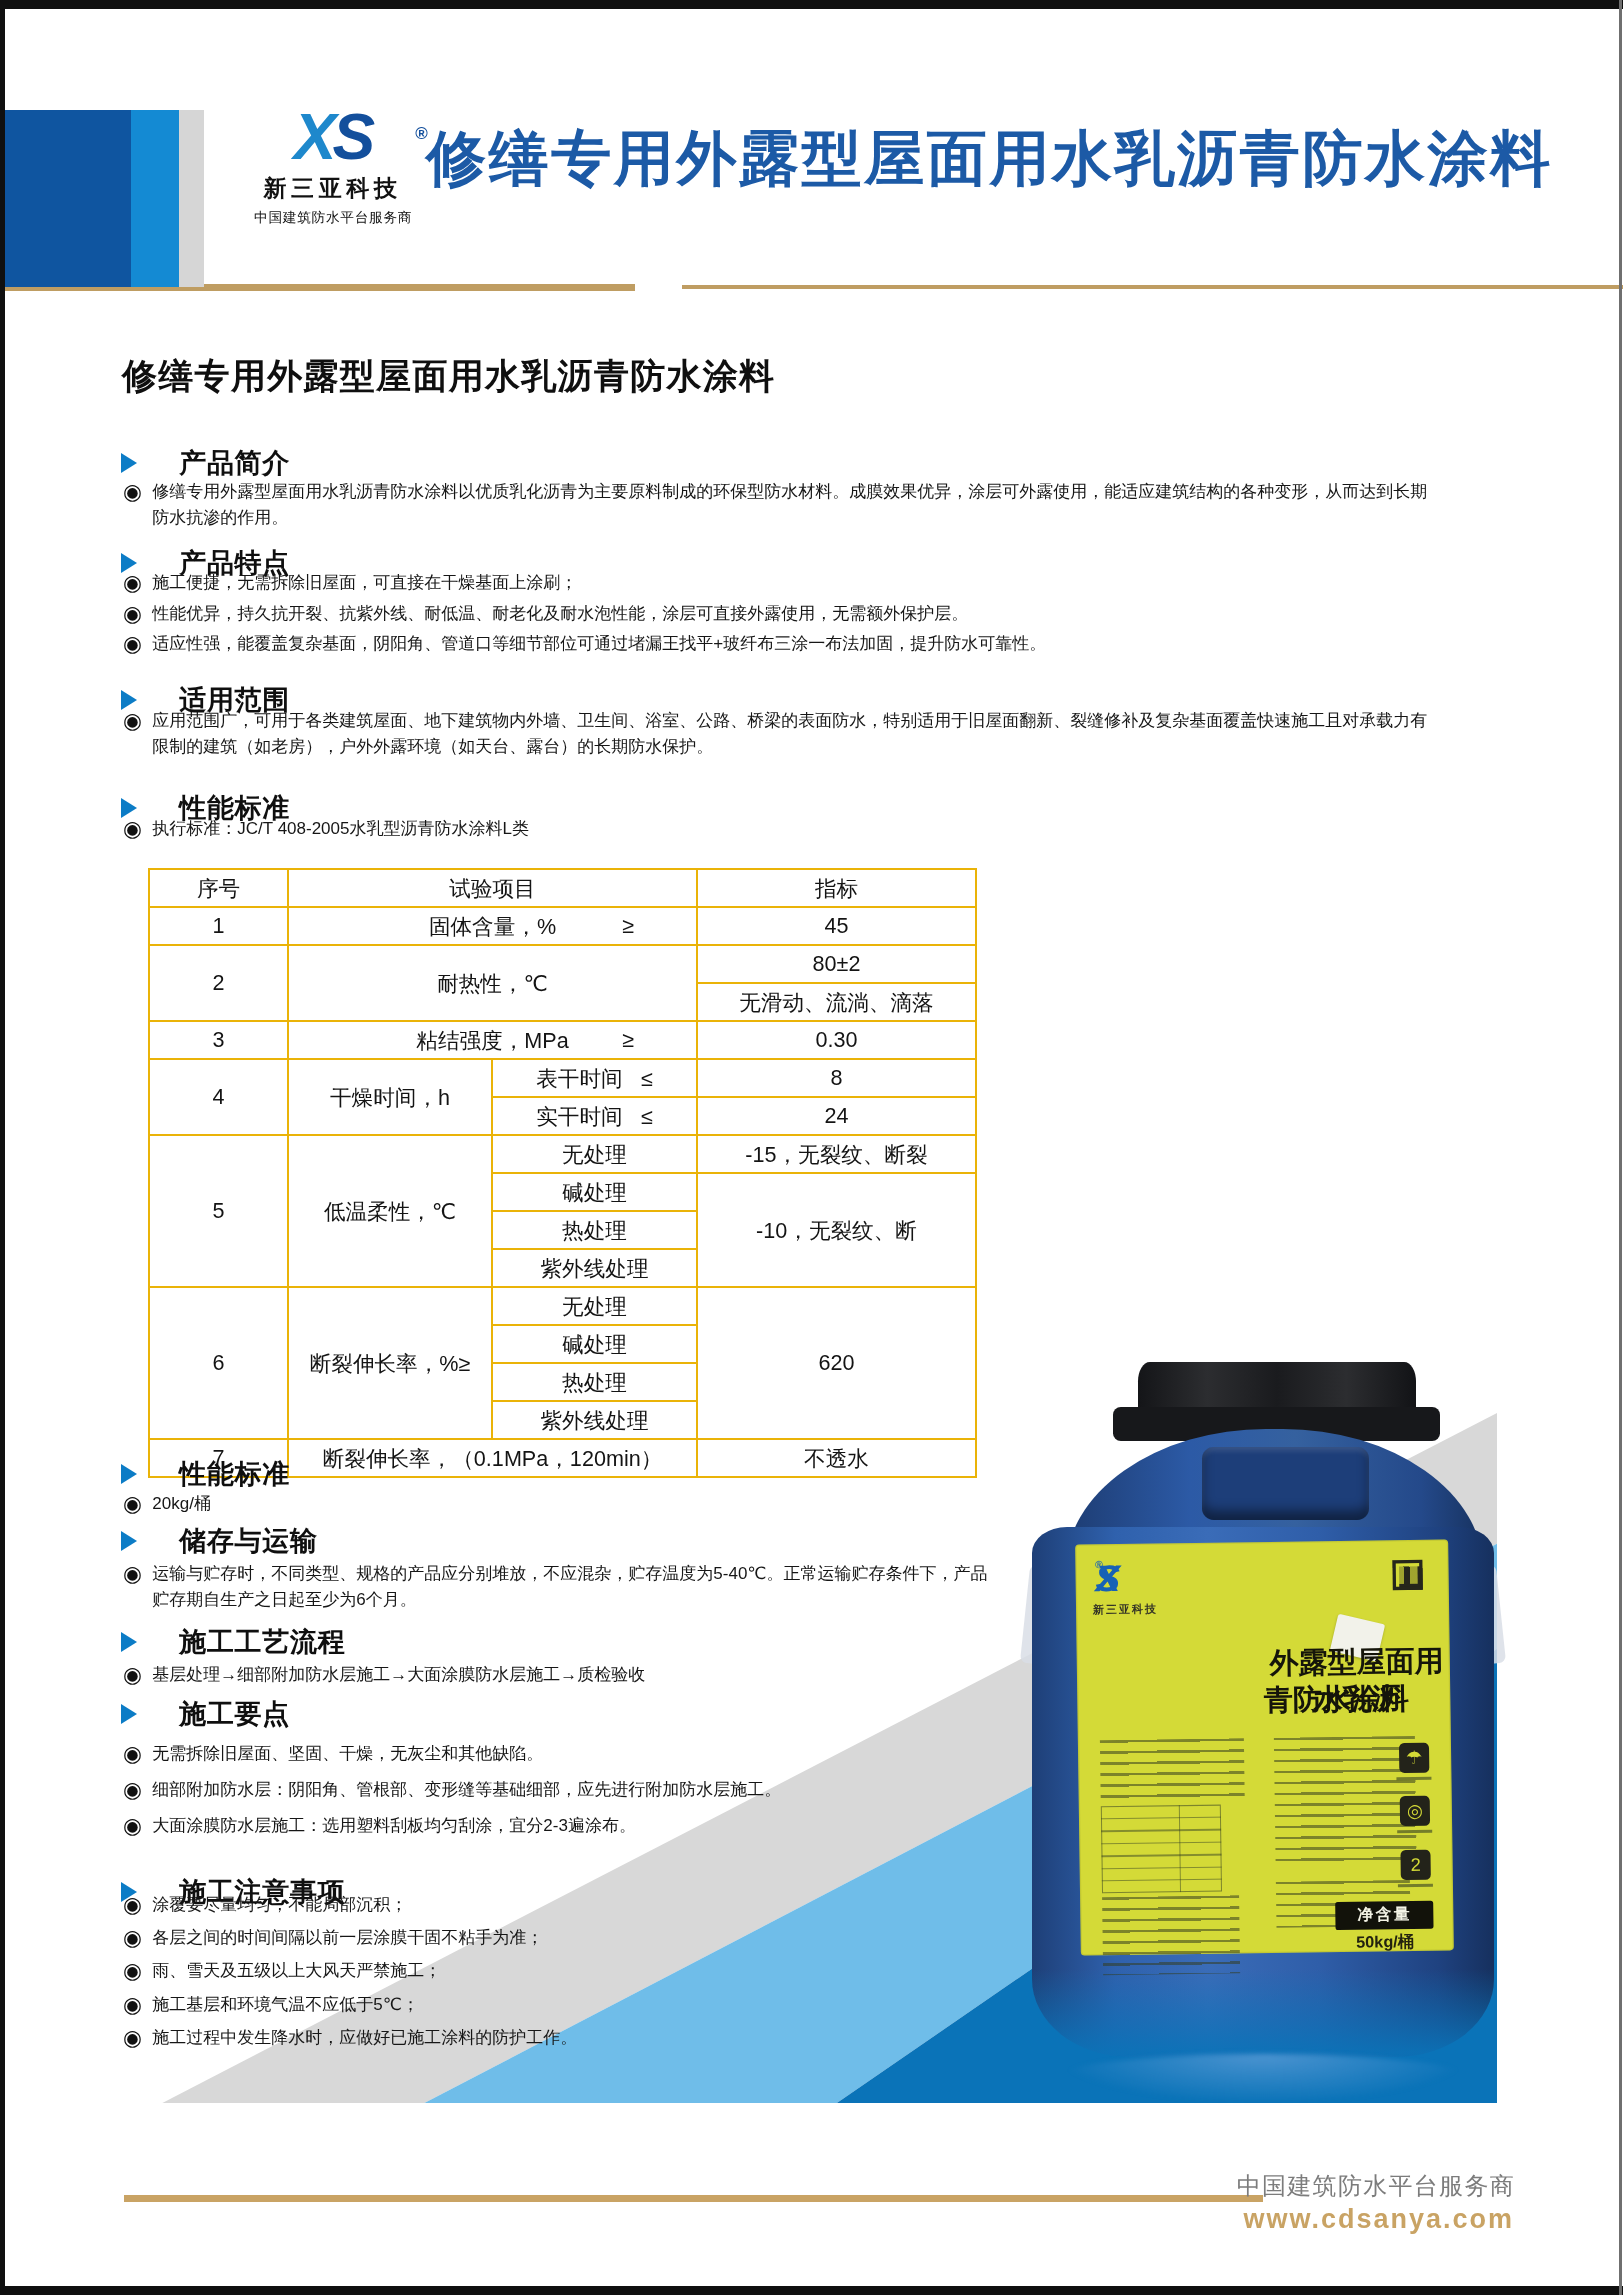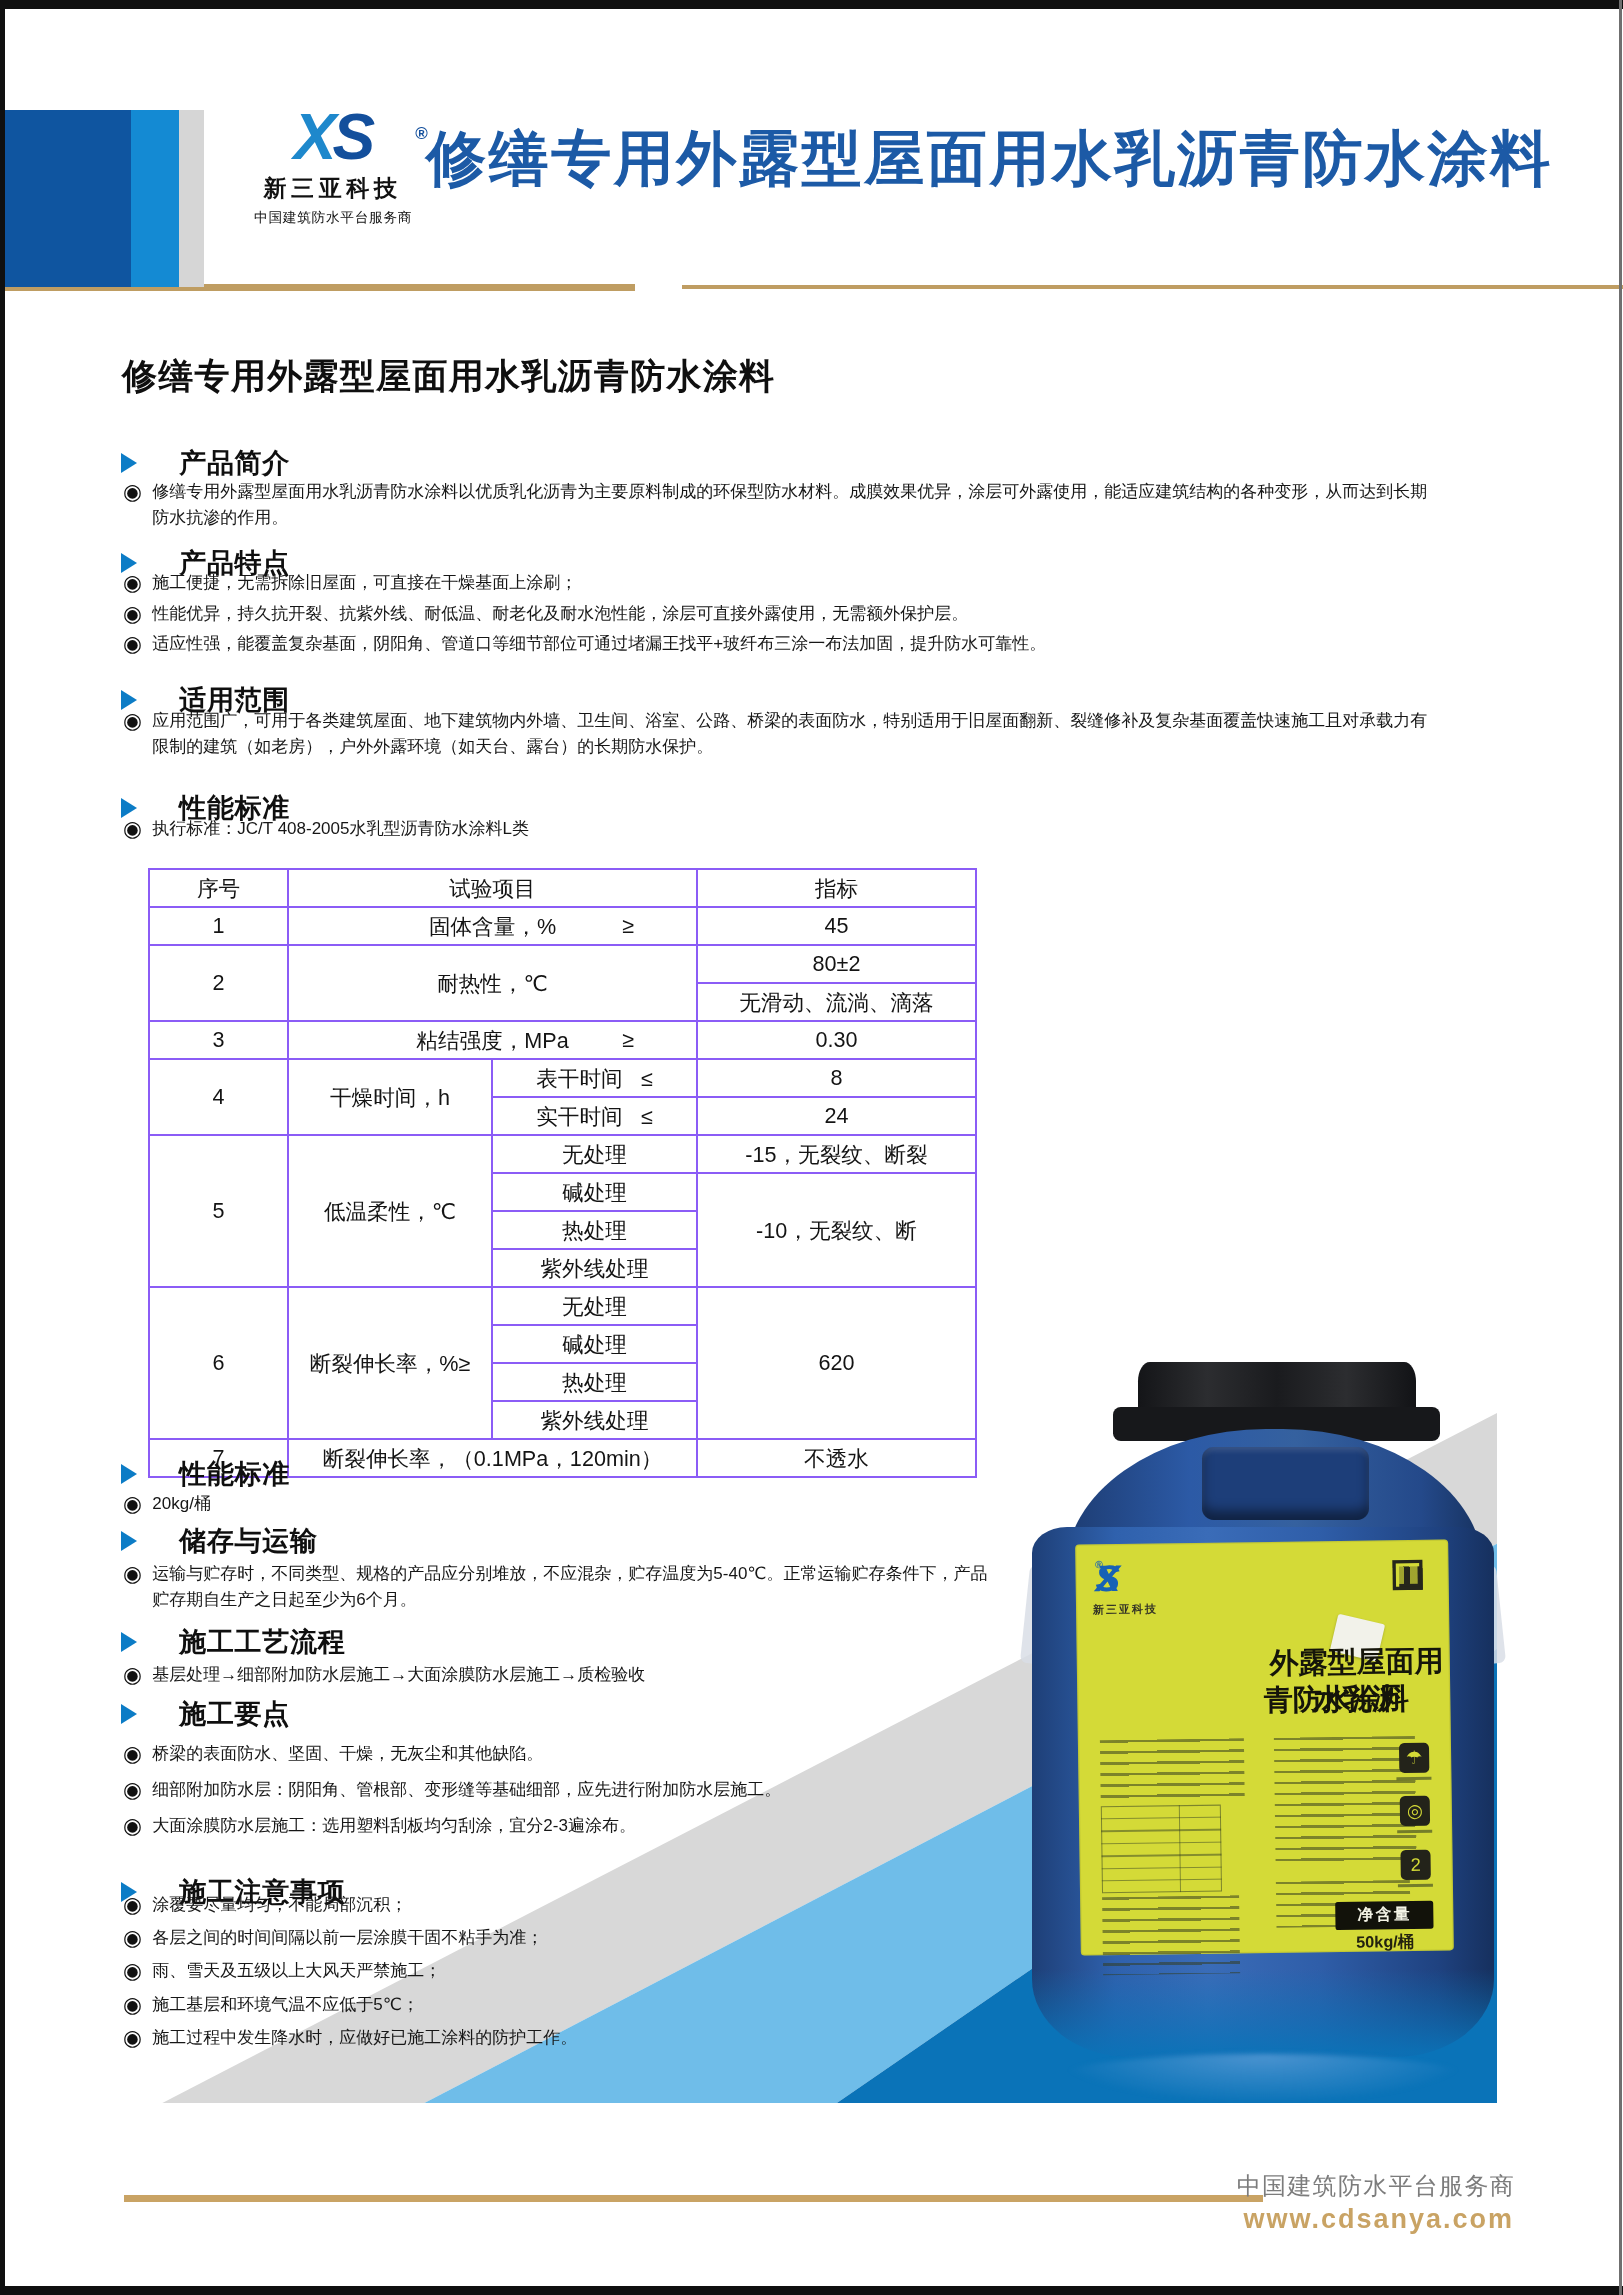--- a/index.html
+++ b/index.html
@@ -38,21 +38,21 @@
   .bullets.narrow{width:876px;}
   .bl{display:flex;align-items:flex-start;gap:10.5px;margin-bottom:7.2px;}
   .bullets.tight .bl{margin-bottom:4.6px;}
   .bullets.kp .bl{margin-bottom:9.8px;}
   .bu{font-size:21.6px;line-height:26px;flex-shrink:0;color:#111;}
   .bt{font-size:17px;line-height:26px;color:#161616;}
 
   
   .spec{position:absolute;left:148px;top:868px;border-collapse:collapse;z-index:3;
         background:#fff;table-layout:fixed;}
-  .spec td{border:2px solid #8b5cf6;font-size:21.6px;color:#141414;text-align:center;vertical-align:middle;
+  .spec td{border:2px solid #eab308;font-size:21.6px;color:#141414;text-align:center;vertical-align:middle;
            padding:0 3.9px;height:36px;}
   .spec tr{height:36px;}
   .spec .rel{position:relative;}
   .spec .cmp{position:absolute;right:62px;top:50%;transform:translateY(-50%);}
   .subcmp{margin-left:18.3px;}
 
   
   .bands{position:absolute;left:65px;top:1073px;width:1432px;height:1030px;z-index:1;}
   .band{position:absolute;inset:0;}
   .band-gray{background:#d8d8d8;clip-path:polygon(6.8% 100%,100% 33%,100% 45.7%,25.1% 100%);}
@@ -347,21 +347,21 @@
       </div>
   </div>
 
   <div class="sec" style="top:1696px">
     <span class="tri"></span>
     <span class="sl">施工要点</span>
   </div>
   <div class="bullets narrow kp" style="top:1741px">
     <div class="bl">
         <span class="bu">◉</span>
-        <span class="bt">桥梁的表面防水、坚固、干燥，无灰尘和其他缺陷。</span>
+        <span class="bt">无需拆除旧屋面、坚固、干燥，无灰尘和其他缺陷。</span>
       </div>
     <div class="bl">
         <span class="bu">◉</span>
         <span class="bt">细部附加防水层：阴阳角、管根部、变形缝等基础细部，应先进行附加防水层施工。</span>
       </div>
     <div class="bl">
         <span class="bu">◉</span>
         <span class="bt">大面涂膜防水层施工：选用塑料刮板均匀刮涂，宜分2-3遍涂布。</span>
       </div>
   </div>

